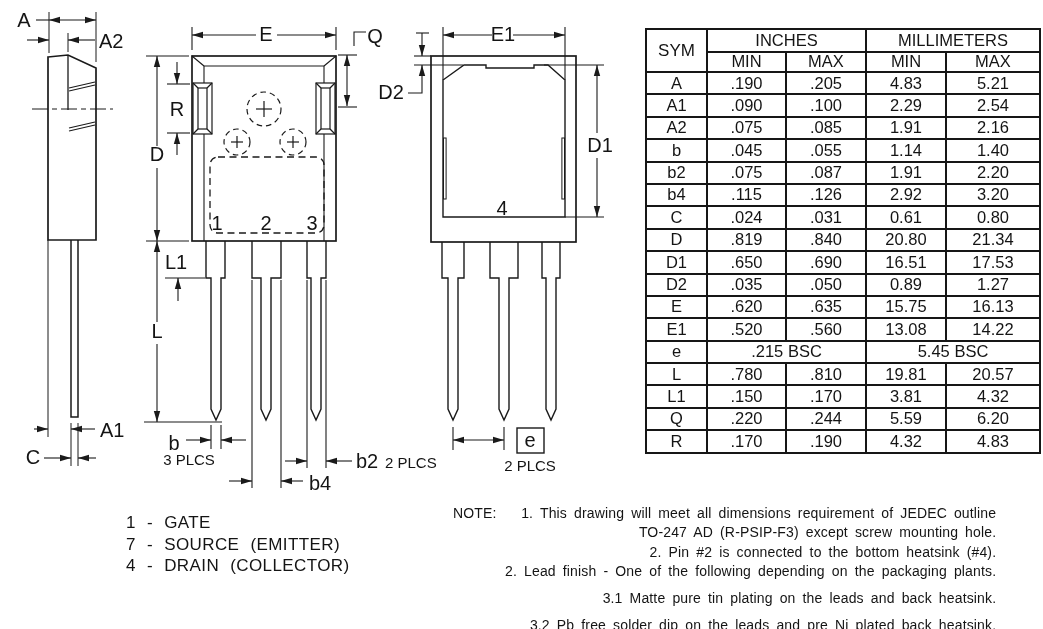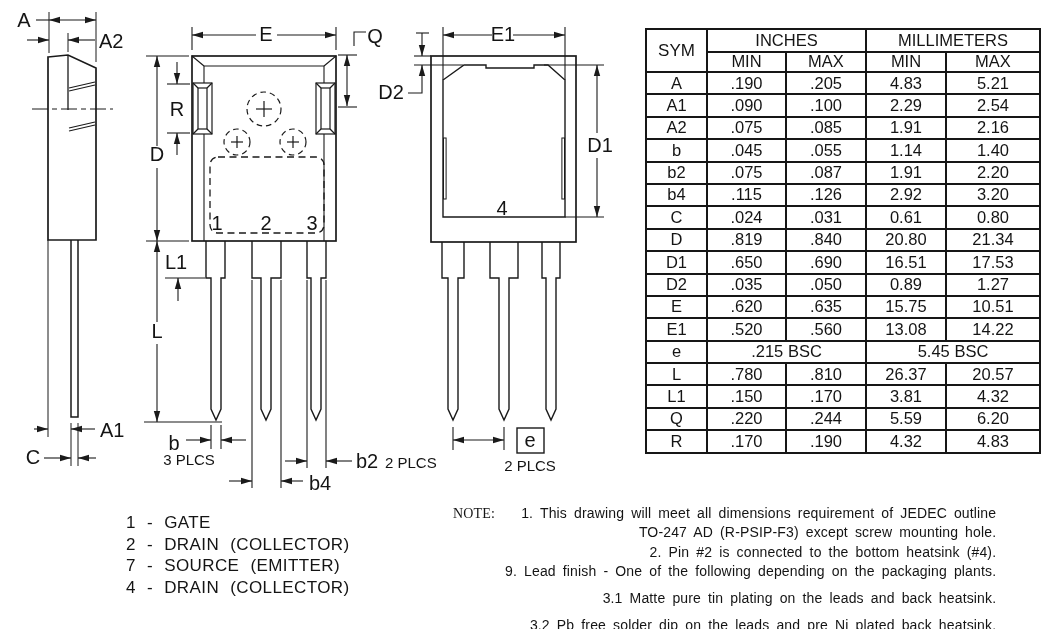--- a/index.html
+++ b/index.html
@@ -22,21 +22,21 @@
   }
   #dim-table thead tr.h1 th{height:21px;}
   #dim-table thead tr.h2 th{height:18px;}
   #dim-table td{height:20.4px;}
   #dim-table th.sym{font-size:17px;margin-top:32px;}
   
   #pin-legend{left:126px;top:512px;font-size:17px;letter-spacing:.4px;word-spacing:6px;}
   #pin-legend .legend-line{height:21.7px;line-height:21.7px;}
   
   #notes{left:453px;top:504px;font-size:14px;letter-spacing:.15px;word-spacing:3px;}
-  #notes .note-label{position:absolute;left:0;top:0;line-height:19.3px;font-family:Liberation Serif, serif;}
+  #notes .note-label{position:absolute;left:0;top:0;line-height:19.3px;}
   #notes .note-lines{margin-left:52px;text-align:right;}
   #notes .note-line{line-height:19.3px;white-space:nowrap;}
   #notes .n-cont{margin-left:17px;}
   #notes .n-sub{margin-left:22px;margin-top:8px;}
 </style>
 </head>
 <body>
 
 <svg id="drawing" class="abs" width="645" height="500" viewBox="0 0 645 500">
   <defs>
@@ -359,39 +359,39 @@
         <td>.035</td>
         <td>.050</td>
         <td>0.89</td>
         <td>1.27</td>
       </tr>
     <tr>
         <td>E</td>
         <td>.620</td>
         <td>.635</td>
         <td>15.75</td>
-        <td>10.51</td>
+        <td>16.13</td>
       </tr>
     <tr>
         <td>E1</td>
         <td>.520</td>
         <td>.560</td>
         <td>13.08</td>
         <td>14.22</td>
       </tr>
     <tr>
         <td>e</td>
         <td colspan="2">.215 BSC</td>
         <td colspan="2">5.45 BSC</td>
       </tr>
     <tr>
         <td>L</td>
         <td>.780</td>
         <td>.810</td>
-        <td>26.37</td>
+        <td>19.81</td>
         <td>20.57</td>
       </tr>
     <tr>
         <td>L1</td>
         <td>.150</td>
         <td>.170</td>
         <td>3.81</td>
         <td>4.32</td>
       </tr>
     <tr>
@@ -406,28 +406,27 @@
         <td>.170</td>
         <td>.190</td>
         <td>4.32</td>
         <td>4.83</td>
       </tr>
   </tbody>
 </table>
 
 <div id="pin-legend" class="abs">
   <div class="legend-line">1 - GATE</div>
-  <div class="legend-line">2 - DRAIN (COLLECTOR)</div>
   <div class="legend-line">7 - SOURCE (EMITTER)</div>
   <div class="legend-line">4 - DRAIN (COLLECTOR)</div>
 </div>
 
 <div id="notes" class="abs">
   <span class="note-label">NOTE:</span>
   <div class="note-lines">
     <div class="note-line">1. This drawing will meet all dimensions requirement of JEDEC outline</div>
     <div class="note-line n-cont">TO-247 AD (R-PSIP-F3) except screw mounting hole.</div>
     <div class="note-line">2. Pin #2 is connected to the bottom heatsink (#4).</div>
-    <div class="note-line">9. Lead finish - One of the following depending on the packaging plants.</div>
+    <div class="note-line">2. Lead finish - One of the following depending on the packaging plants.</div>
     <div class="note-line n-sub">3.1 Matte pure tin plating on the leads and back heatsink.</div>
     <div class="note-line n-sub">3.2 Pb free solder dip on the leads and pre Ni plated back heatsink.</div>
   </div>
 </div>
 
 </body></html>

